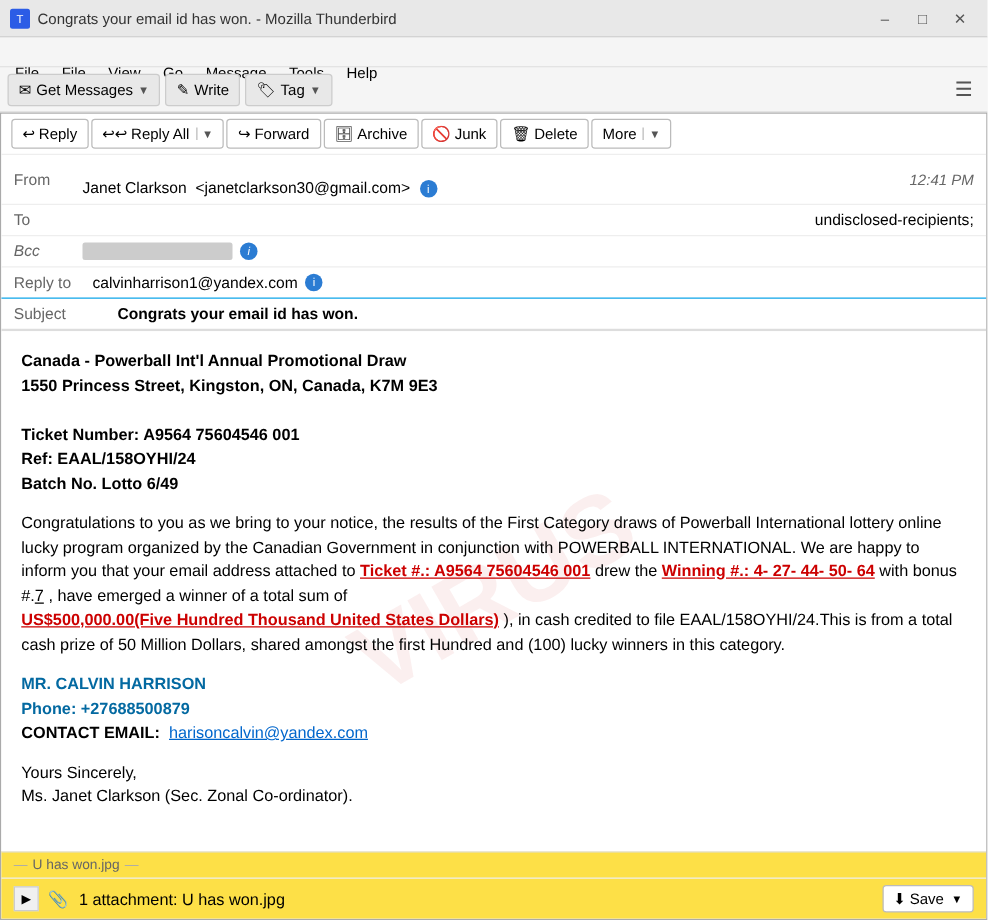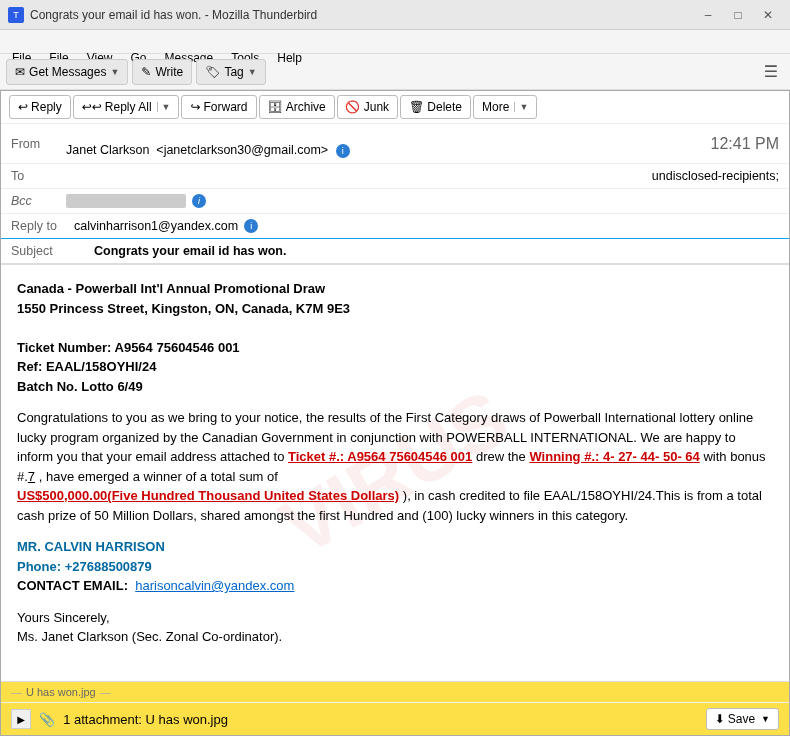--- a/index.html
+++ b/index.html
@@ -65,21 +65,21 @@
     .attachment-section { background: #fde047; border-top: 1px solid #ddd; }
     .attachment-label { padding: 4px 10px; font-size: 11px; color: #666; border-bottom: 1px solid #eee; display: flex; align-items: center; gap: 4px; }
     .attachment-label::before { content: '—'; color: #aaa; }
     .attachment-label::after { content: '—'; color: #aaa; flex: 1; }
     .attachment-bar { display: flex; align-items: center; padding: 5px 10px; gap: 8px; }
     .expand-btn { width: 20px; height: 20px; border: 1px solid #ccc; background: #f0f0f0; cursor: pointer; display: flex; align-items: center; justify-content: center; font-size: 10px; }
     .save-btn { margin-left: auto; display: flex; align-items: center; gap: 3px; padding: 3px 8px; background: white; border: 1px solid #bbb; border-radius: 3px; cursor: pointer; font-size: 12px; }
 
     .main-content { display: flex; flex-direction: column; background: white; border: 1px solid #aaa; margin: 0; height: calc(736px - 30px - 24px - 36px); overflow: hidden; }
 
-    .time-stamp { font-size: 16px; color: #666; }
+    .time-stamp { font-size: 12px; color: #666; font-style: italic; }
 
     .security-icon { width: 14px; height: 14px; border-radius: 50%; background: #2b7cd3; color: white; font-size: 9px; display: inline-flex; align-items: center; justify-content: center; cursor: pointer; margin-left: 4px; }
   </style>
 </head>
 <body>
 
 <div class="titlebar">
   <div class="titlebar-left">
     <div class="titlebar-icon">T</div>
     <span class="titlebar-title">Congrats your email id has won. - Mozilla Thunderbird</span>

